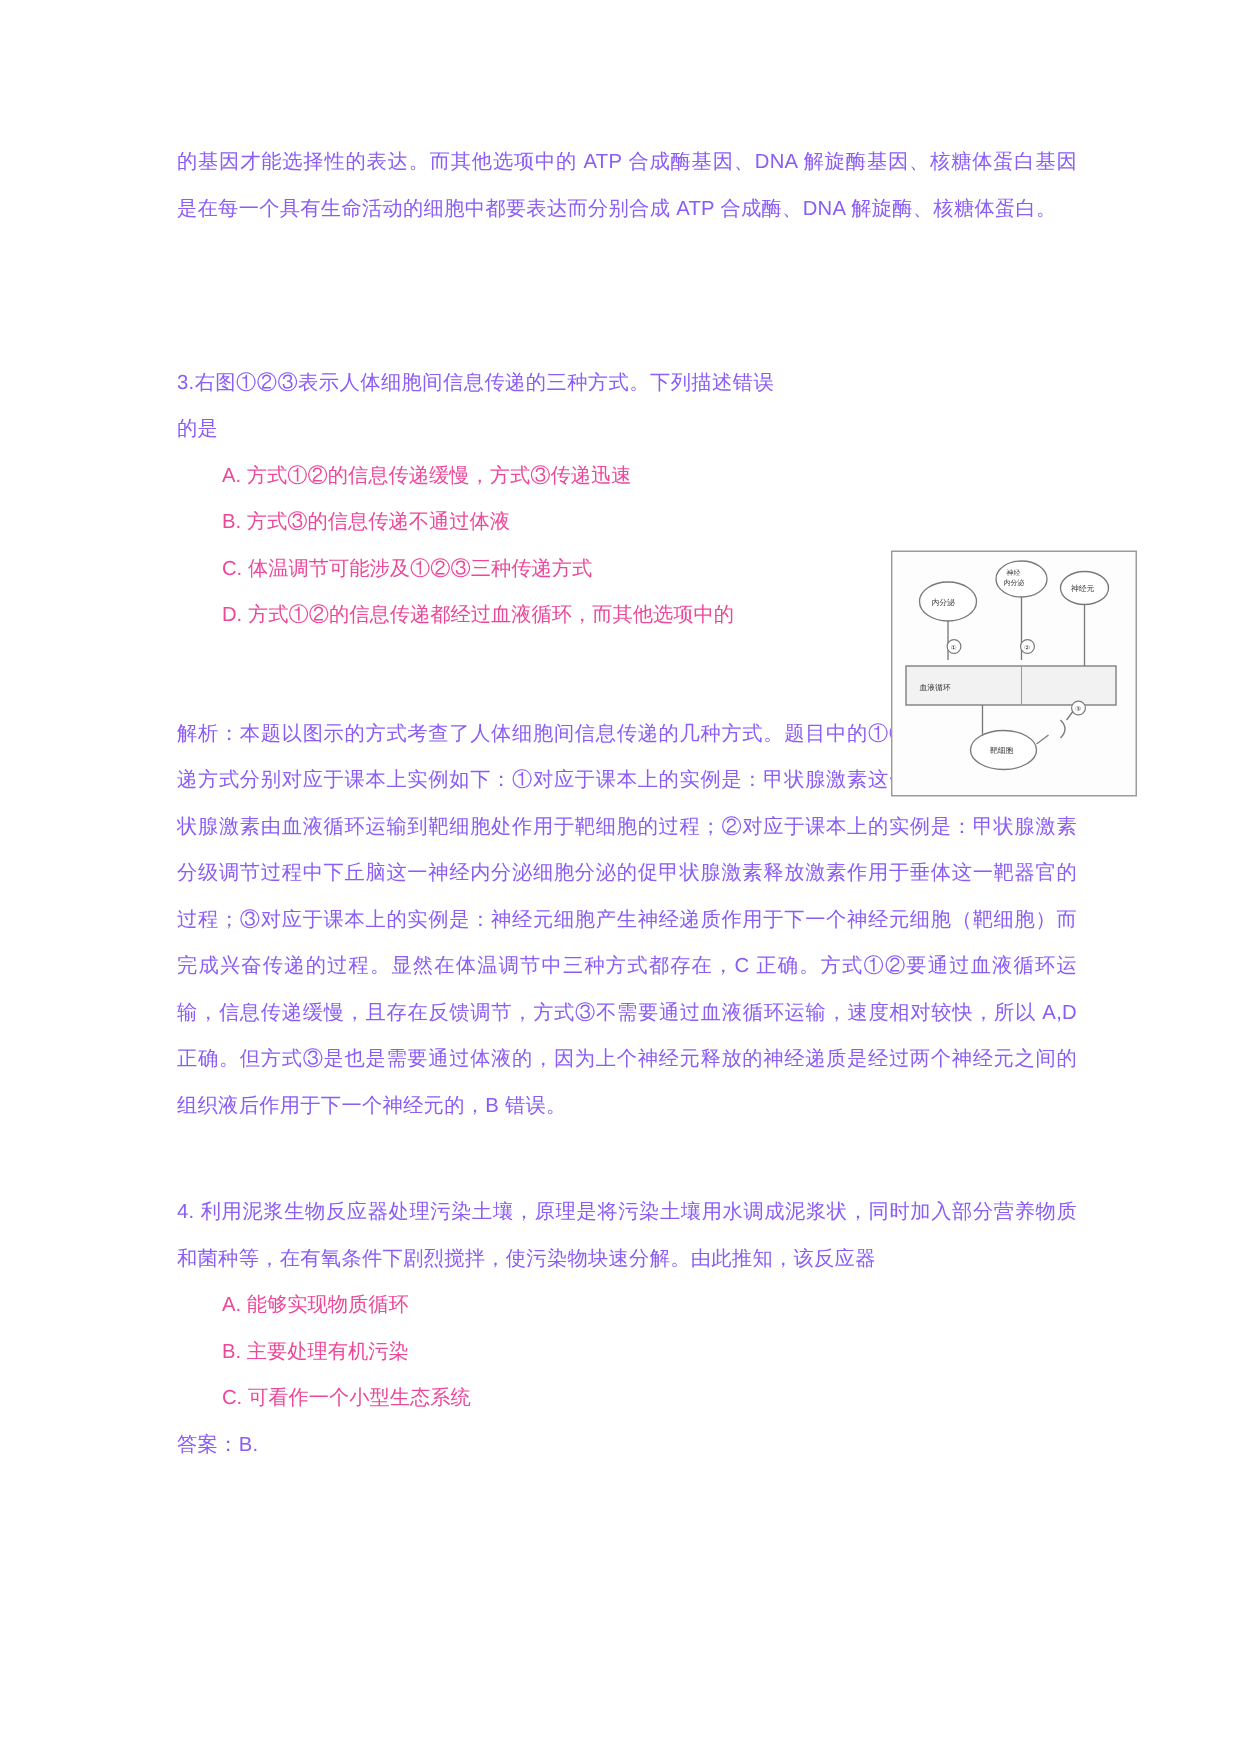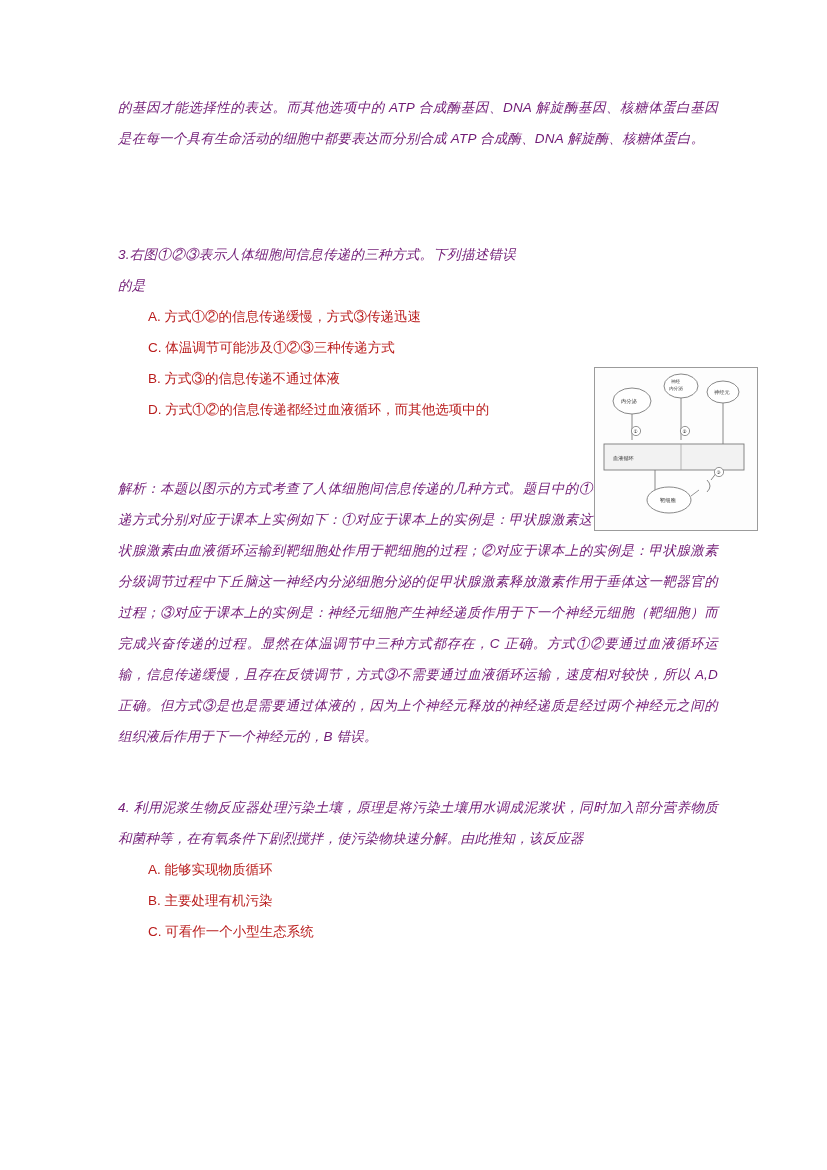--- a/index.html
+++ b/index.html
@@ -20,41 +20,40 @@
   }
   .content {
     position: absolute;
     left: 118px;
     top: 92px;
     width: 600px;
   }
   .para {
     font-size: 13.5px;
     line-height: 31px;
-    color: #701a75;
+    color: #8b5cf6;
     margin: 0;
     text-align: justify;
     letter-spacing: 0.2px;
-    font-style: italic;
   }
   .spacer-34 { height: 34px; }
   .spacer-40 { height: 40px; }
 
   .q3wrap {
     position: relative;
     min-height: 200px;
     margin-top: 45px;
   }
   .q3text {
     width: 398px;
   }
   .opt {
     font-size: 13.5px;
     line-height: 31px;
-    color: #b91c1c;
+    color: #ec4899;
     padding-left: 30px;
     white-space: nowrap;
   }
   .opt-wide {
     padding-left: 30px;
   }
   .figure {
     position: absolute;
     right: -40px;
     top: 128px;
@@ -94,22 +93,22 @@
 
     <p class="para">的基因才能选择性的表达。而其他选项中的 ATP 合成酶基因、DNA 解旋酶基因、核糖体蛋白基因是在每一个具有生命活动的细胞中都要表达而分别合成 ATP 合成酶、DNA 解旋酶、核糖体蛋白。</p>
 
     <div class="spacer-40"></div>
 
     <div class="q3wrap">
 
       <div class="q3text">
         <p class="para">3.右图①②③表示人体细胞间信息传递的三种方式。下列描述错误的是</p>
         <div class="opt">A. 方式①②的信息传递缓慢，方式③传递迅速</div>
+        <div class="opt">B. 方式③的信息传递不通过体液</div>
         <div class="opt">C. 体温调节可能涉及①②③三种传递方式</div>
-        <div class="opt">B. 方式③的信息传递不通过体液</div>
       </div>
       <div class="opt opt-wide">D. 方式①②的信息传递都经过血液循环，而其他选项中的</div>
 
       <div class="figure">
         <svg width="160" height="160" viewBox="0 0 160 160">
           <rect x="0" y="0" width="160" height="160" fill="#fdfdfd"></rect>
 
           <ellipse cx="37" cy="33" rx="19" ry="13" fill="#ffffff" stroke="#7a7a7a" stroke-width="0.9"></ellipse>
           <text class="tiny2" x="26" y="35">内分泌</text>
           <path d="M37 46 L37 72" stroke="#7a7a7a" stroke-width="0.9" fill="none"></path>
@@ -149,16 +148,17 @@
 
     <p class="para explain">解析：本题以图示的方式考查了人体细胞间信息传递的几种方式。题目中的①②③中的三种信息传递方式分别对应于课本上实例如下：①对应于课本上的实例是：甲状腺激素这一内分泌细胞分泌甲状腺激素由血液循环运输到靶细胞处作用于靶细胞的过程；②对应于课本上的实例是：甲状腺激素分级调节过程中下丘脑这一神经内分泌细胞分泌的促甲状腺激素释放激素作用于垂体这一靶器官的过程；③对应于课本上的实例是：神经元细胞产生神经递质作用于下一个神经元细胞（靶细胞）而完成兴奋传递的过程。显然在体温调节中三种方式都存在，C 正确。方式①②要通过血液循环运输，信息传递缓慢，且存在反馈调节，方式③不需要通过血液循环运输，速度相对较快，所以 A,D 正确。但方式③是也是需要通过体液的，因为上个神经元释放的神经递质是经过两个神经元之间的组织液后作用于下一个神经元的，B 错误。</p>
 
     <div class="spacer-40"></div>
 
     <div>
       <p class="para q4text">4. 利用泥浆生物反应器处理污染土壤，原理是将污染土壤用水调成泥浆状，同时加入部分营养物质和菌种等，在有氧条件下剧烈搅拌，使污染物块速分解。由此推知，该反应器</p>
       <div class="opt">A. 能够实现物质循环</div>
       <div class="opt">B. 主要处理有机污染</div>
       <div class="opt">C. 可看作一个小型生态系统</div>
+      <p class="para ansline">答案：B.</p>
     </div>
 
   </div>
 </div>
 
 </body></html>

